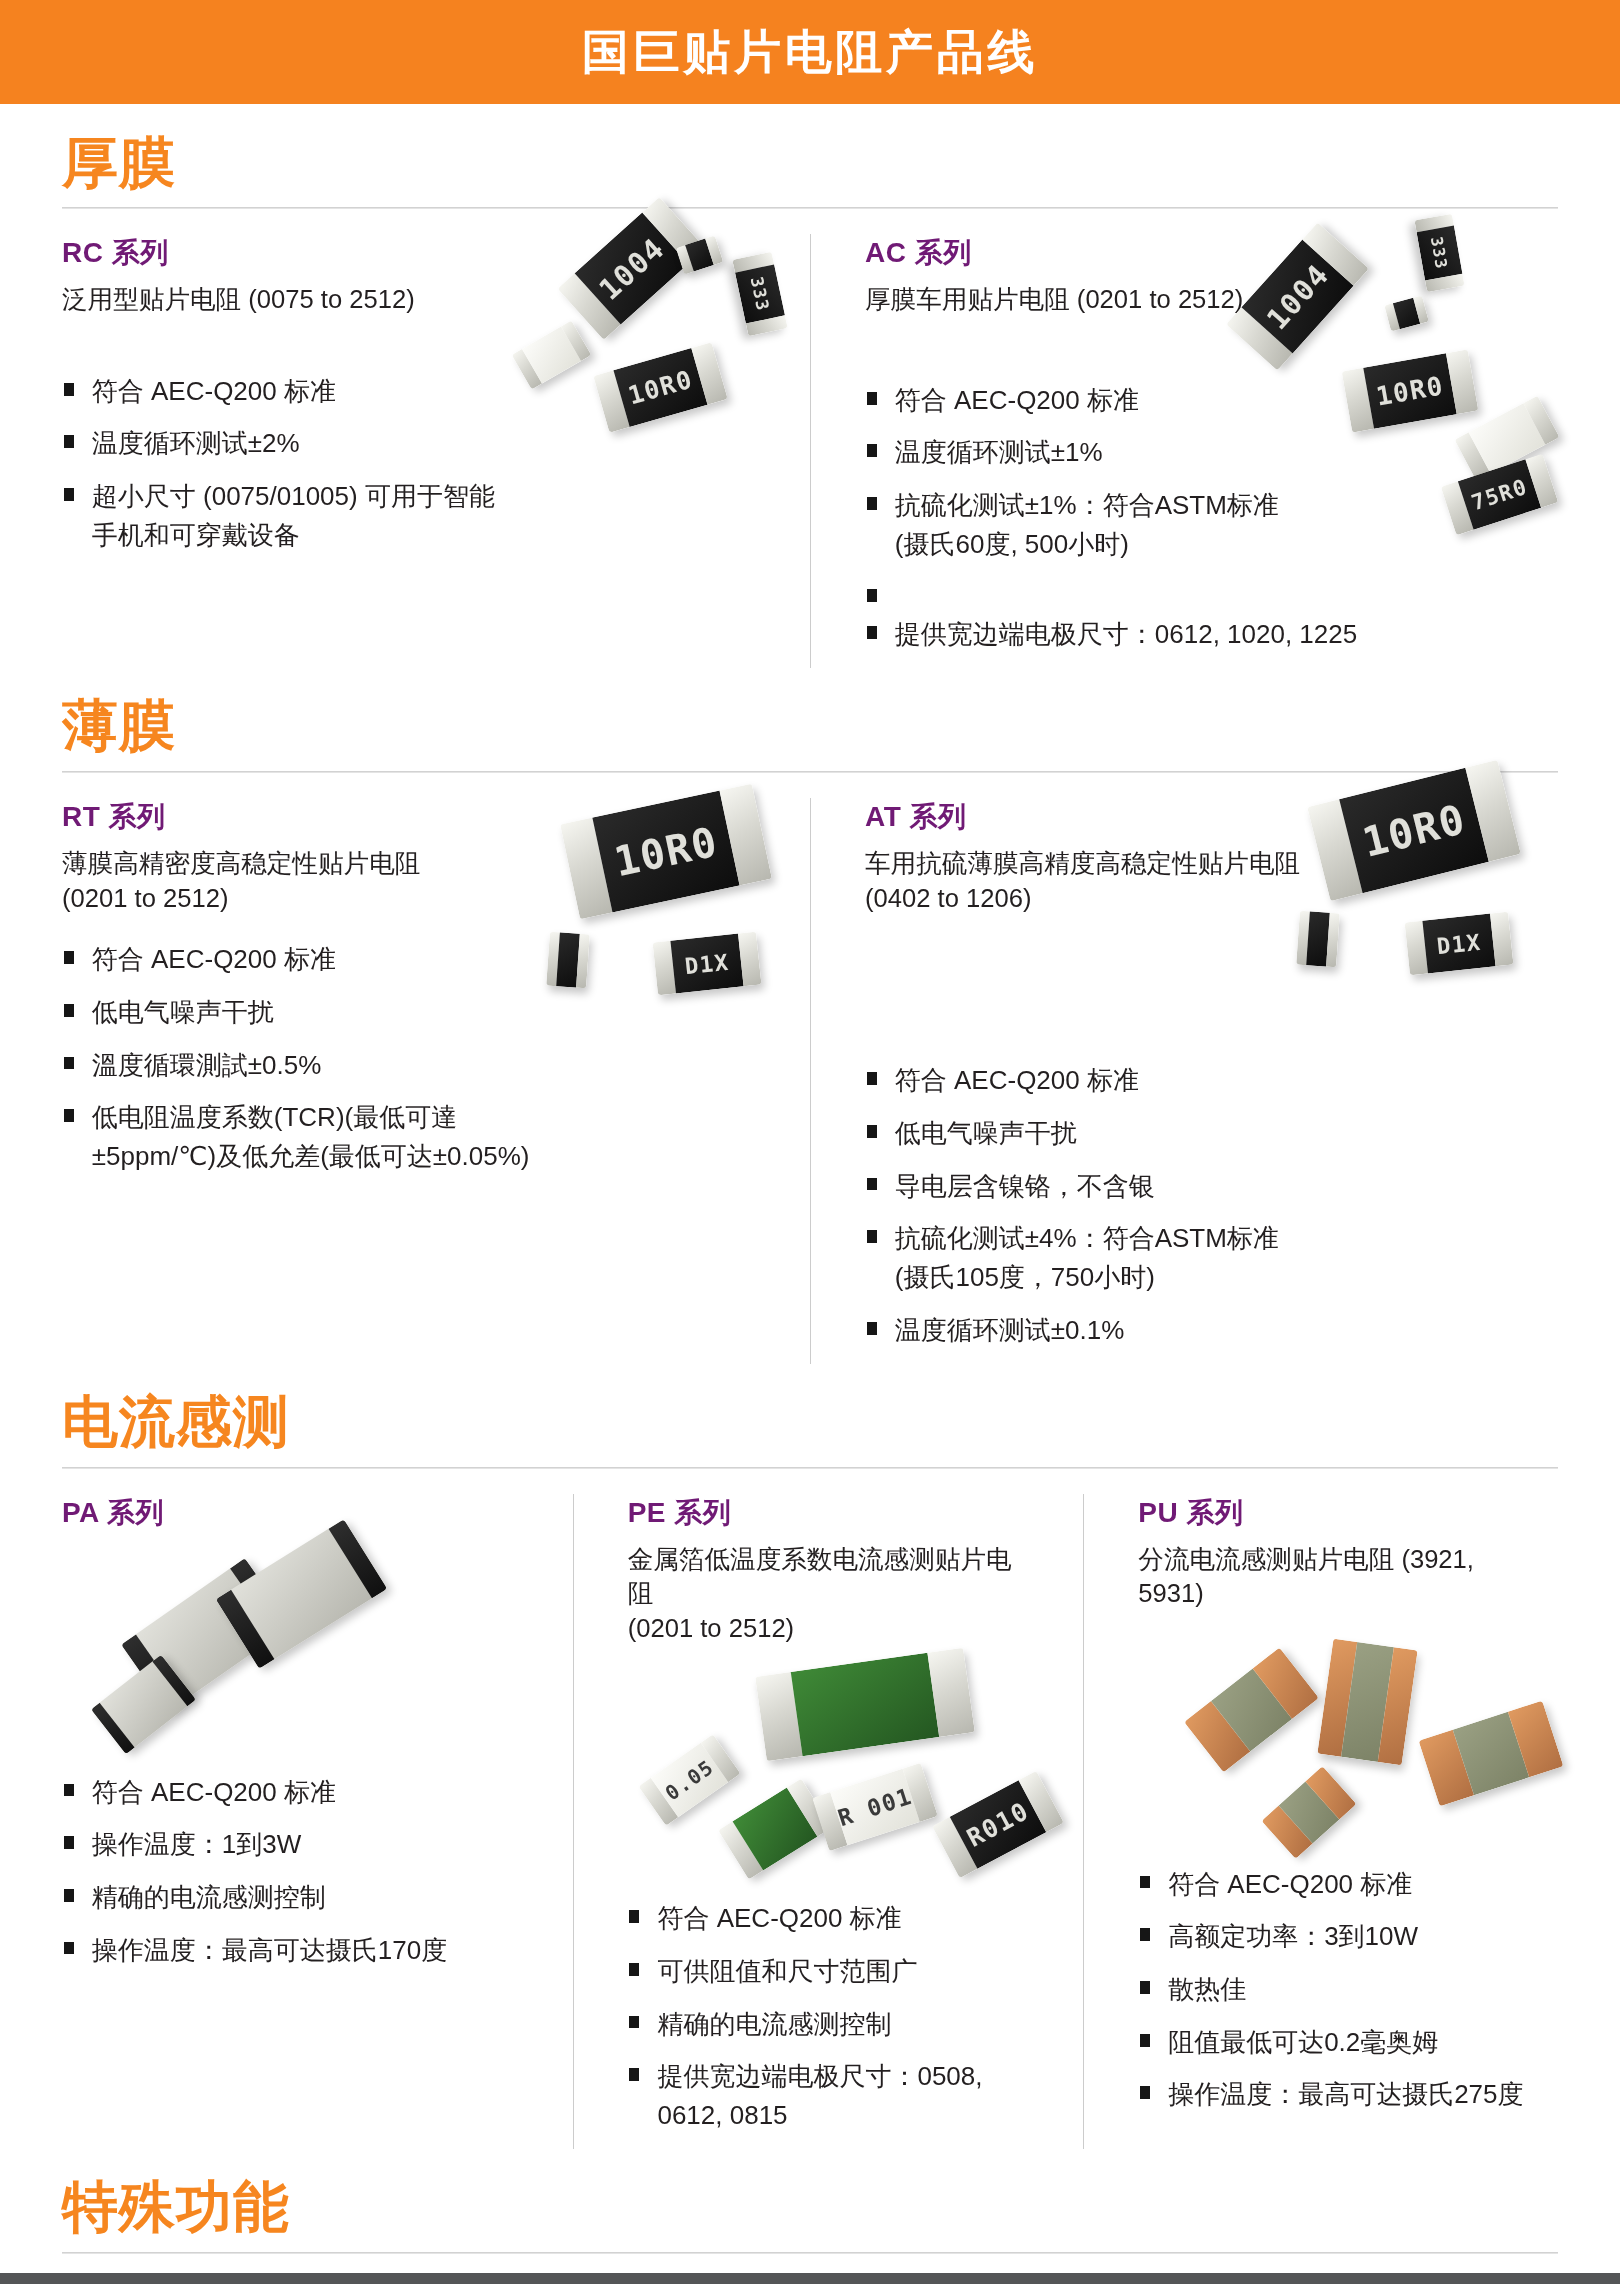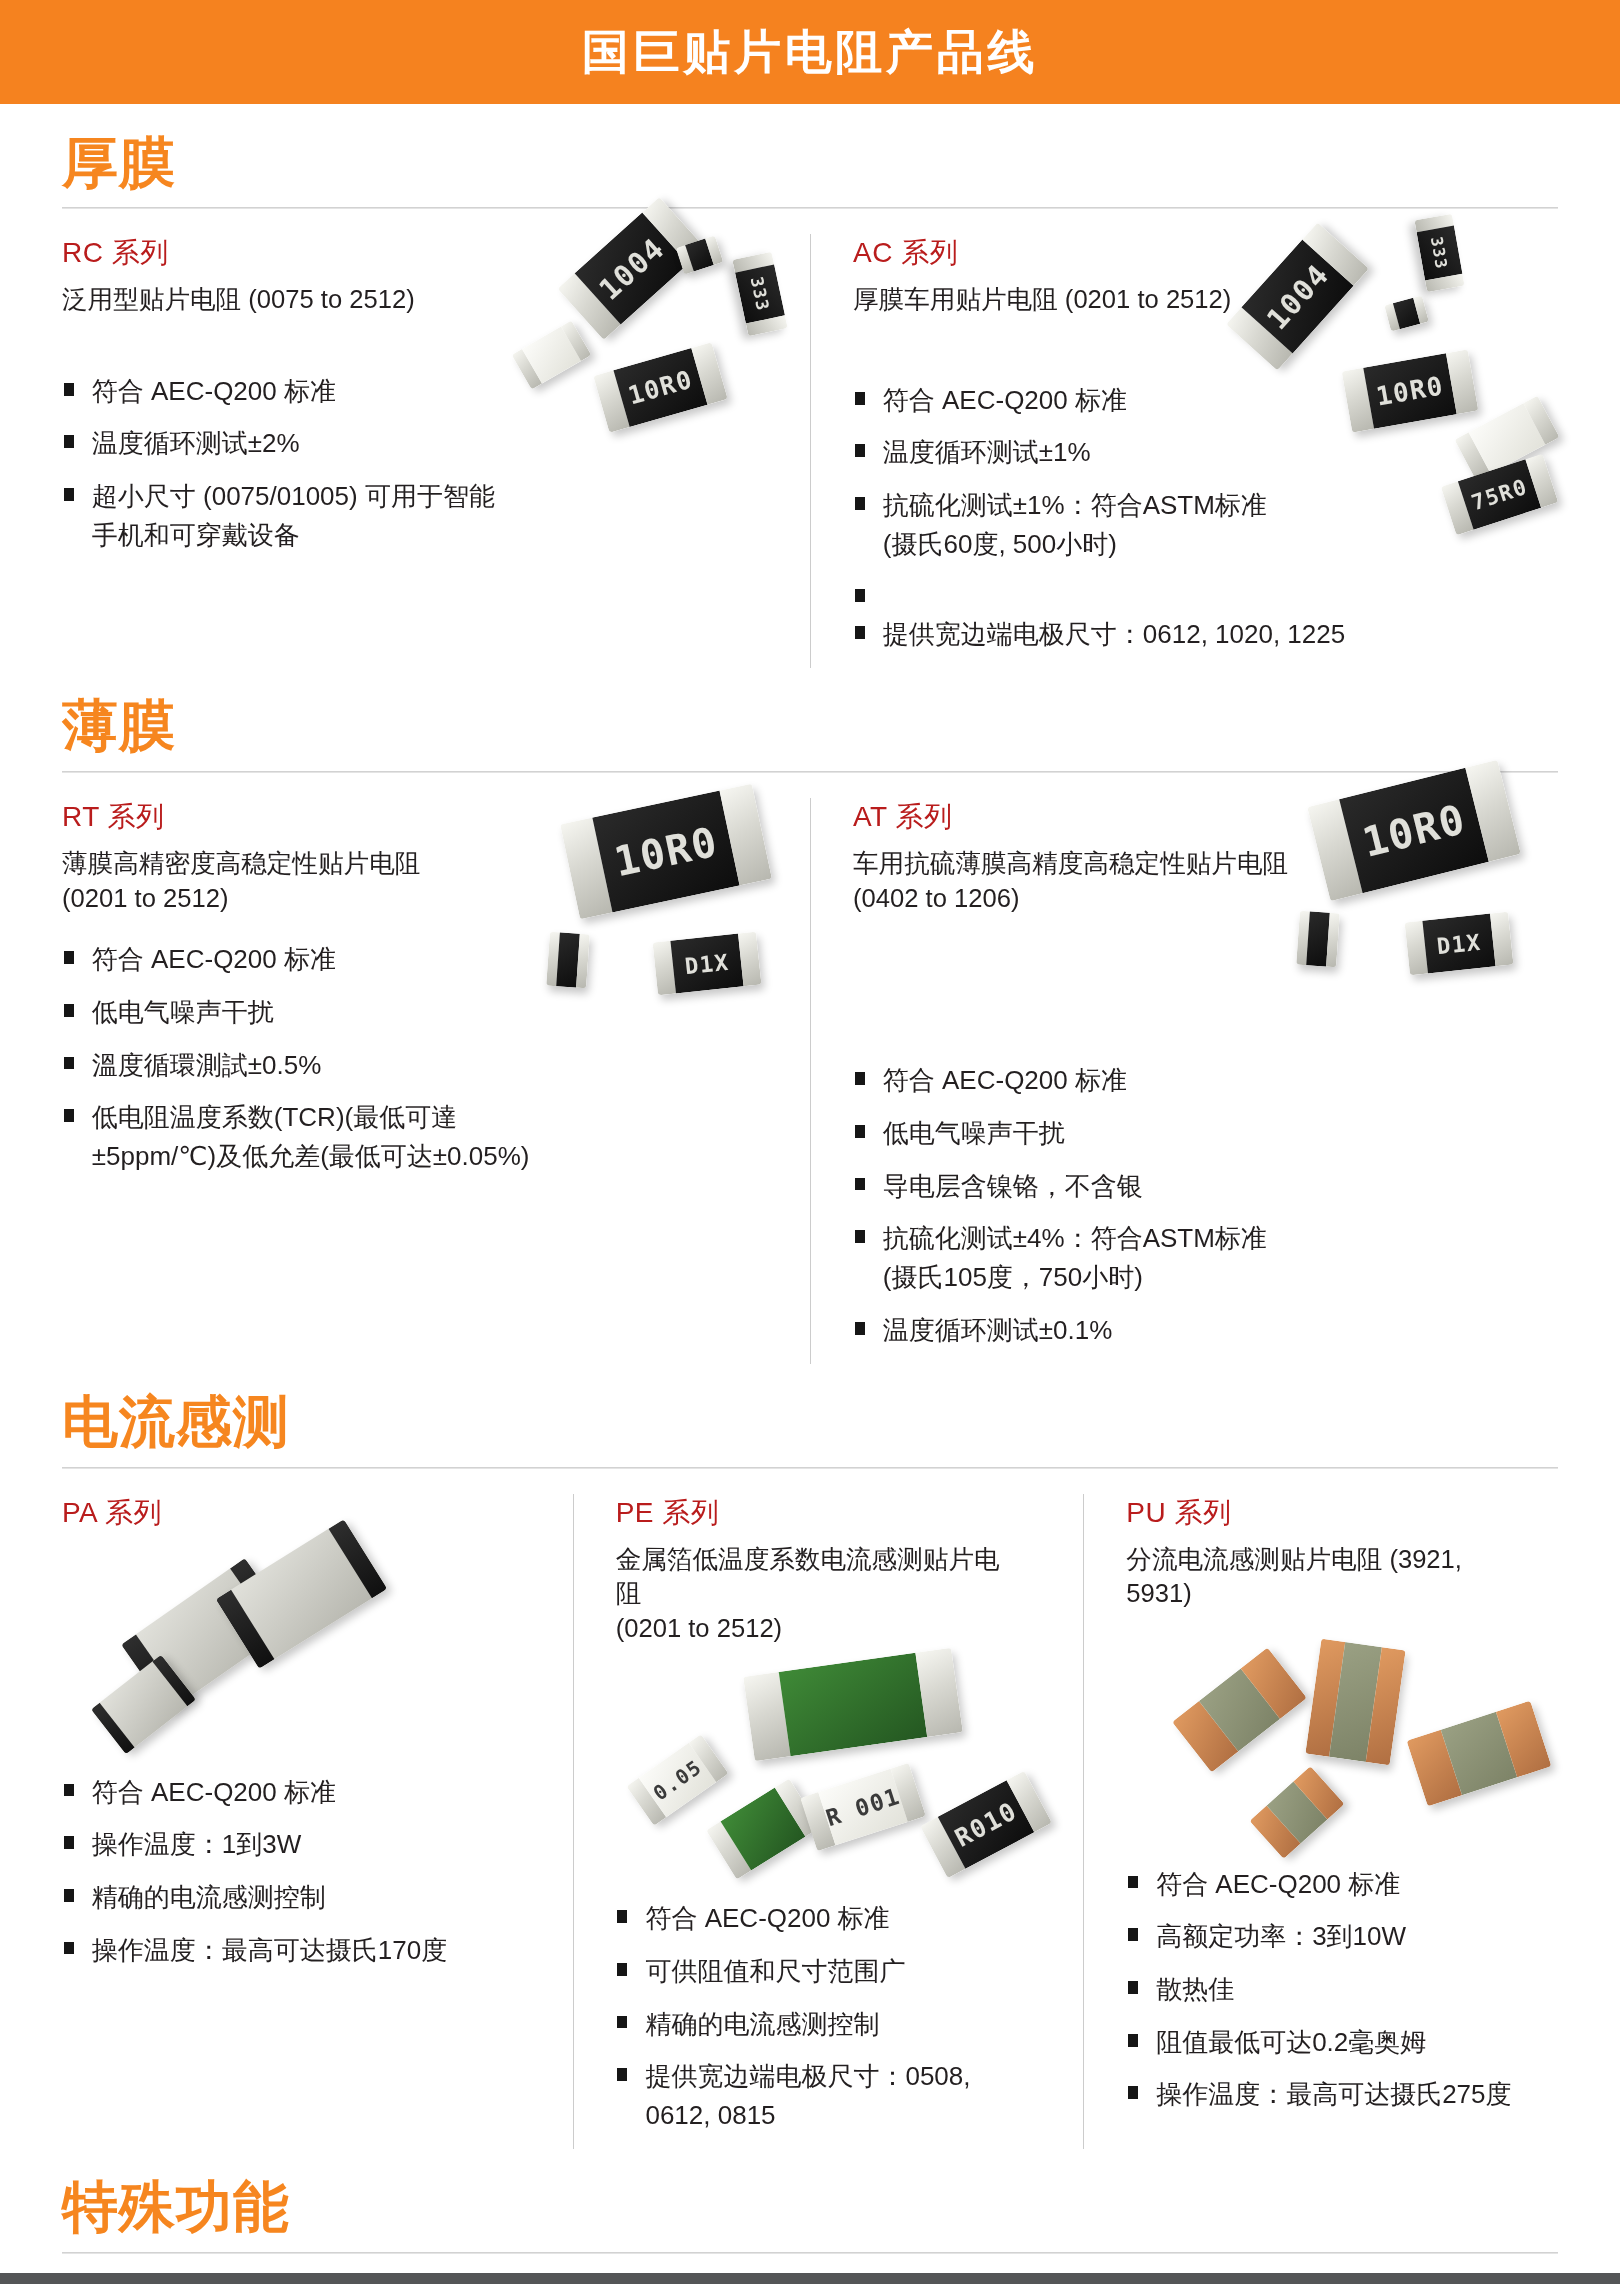--- a/index.html
+++ b/index.html
@@ -29,23 +29,23 @@
   }
   .rule{
     height:2.3px;
     background:linear-gradient(#c9c9c9,#ededed);
     margin-bottom:25px;
   }
   .cols{ display:grid; }
   .cols-2{ grid-template-columns:1fr 1fr; }
   .cols-3{ grid-template-columns:1fr 1fr 1fr; }
   .series{ position:relative; padding-right:32px; }
-  .cols .series + .series{ border-left:0.9px solid #cccccc; padding-left:42px; }
+  .cols .series + .series{ border-left:0.9px solid #cccccc; padding-left:54px; }
   .series-name{
-    color:#b91c1c; font-size:28px; font-weight:400; margin-bottom:10px;
+    color:#701a75; font-size:28px; font-weight:700; margin-bottom:10px;
     letter-spacing:0.5px;
   }
   .subtitle{ font-size:25.6px; line-height:1.35; font-weight:500; }
   
   ul.features{ list-style:none; position:relative; z-index:2; font-size:26px; }
   ul.features li{ display:flex; margin-bottom:13.7px; }
   .marker{
     flex:none; width:10px; height:12.8px; background:#161616;
     margin:11px 18px 0 1.8px;
   }

